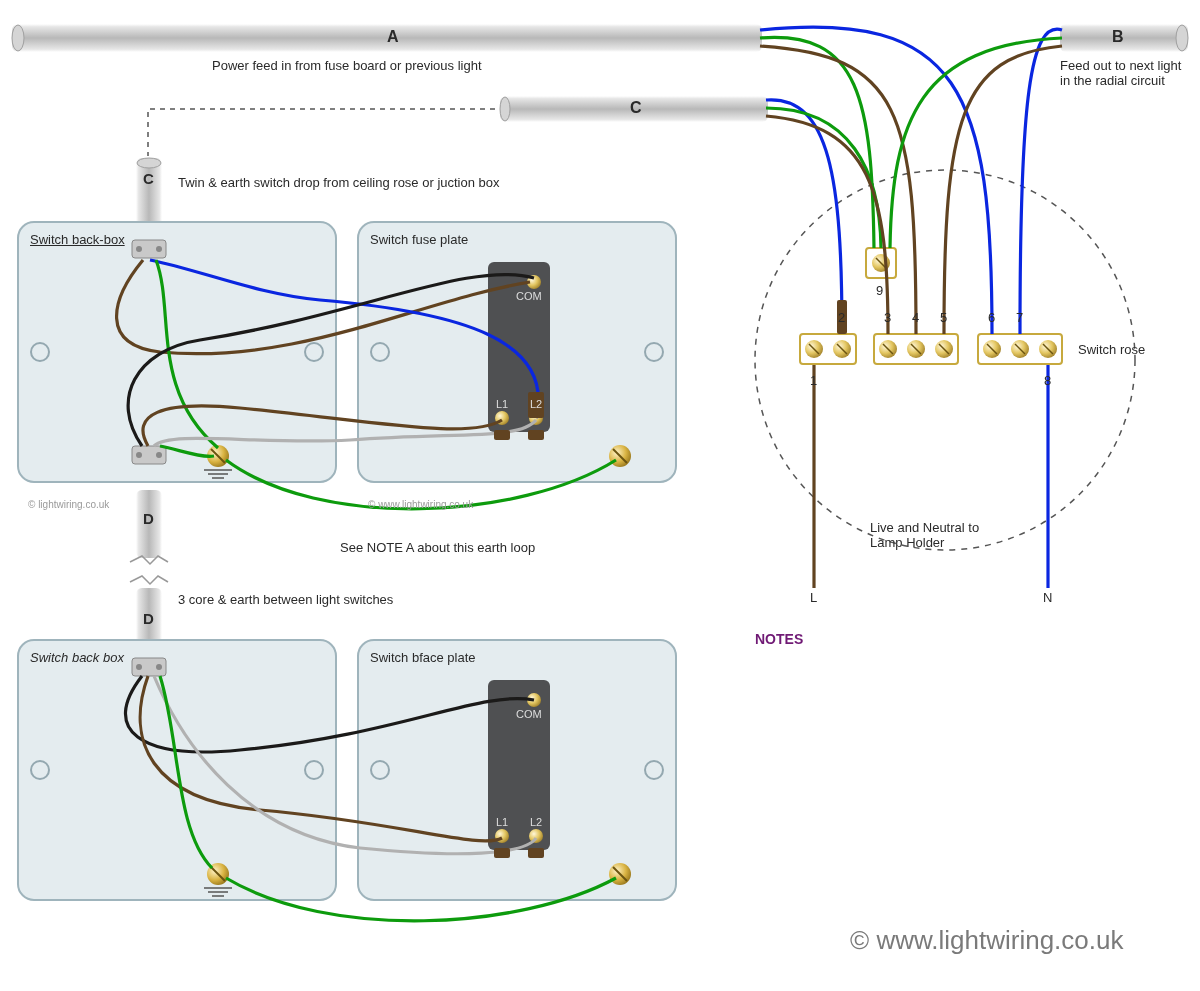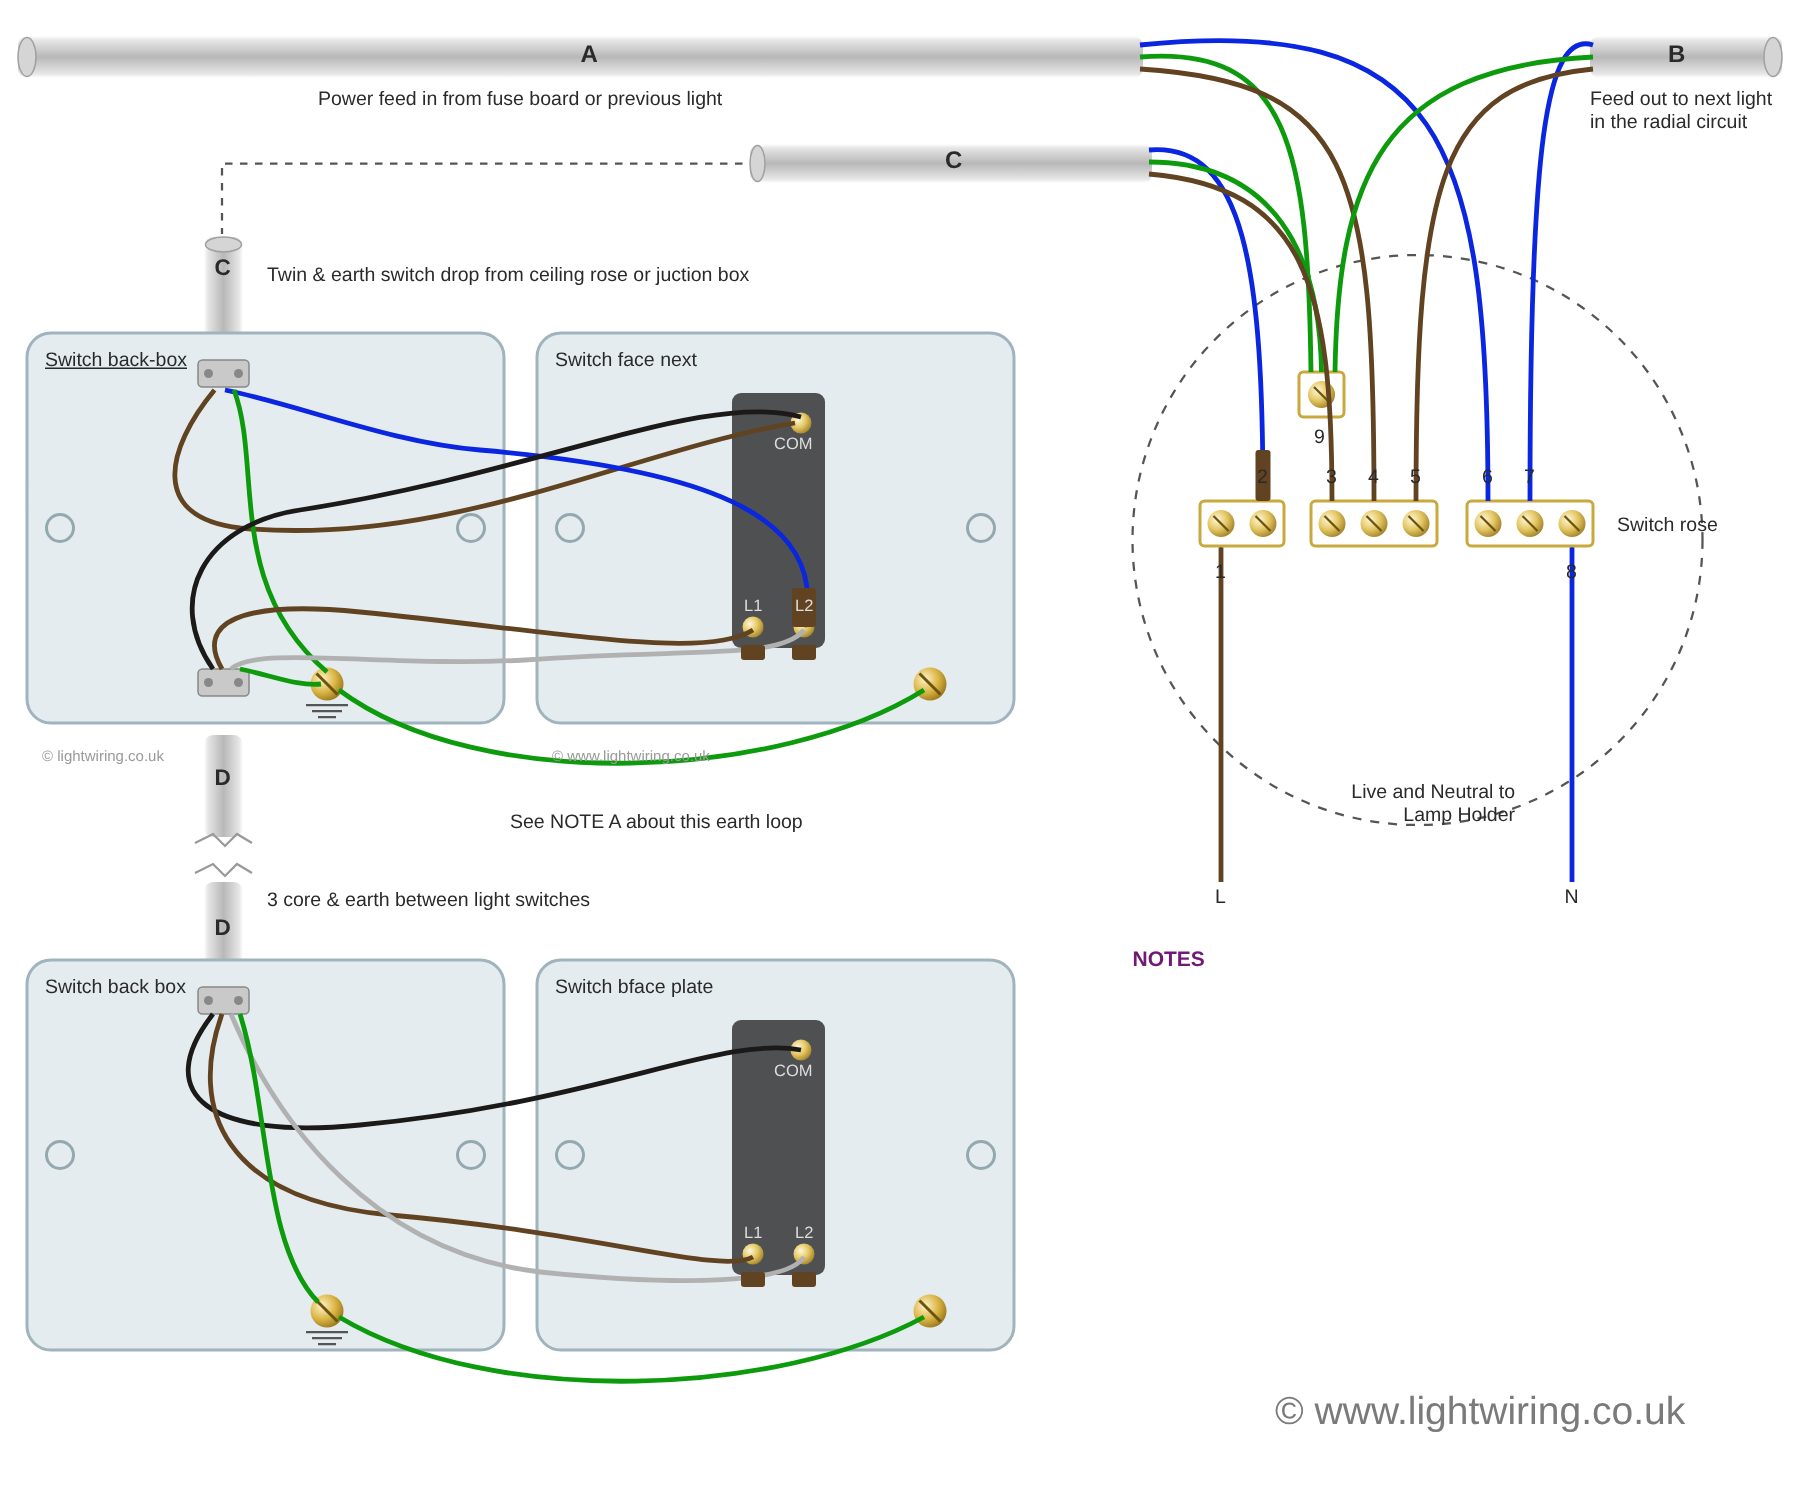--- a/index.html
+++ b/index.html
@@ -248,45 +248,45 @@
 
 <div class="label bold" style="left:630px; top:99px; font-size:16px;">C</div>
 <div class="label bold" style="left:143px; top:170px; font-size:15px;">C</div>
 <div class="label" style="left:178px; top:175px;">Twin &amp; earth switch drop from ceiling rose or juction box</div>
 
 <div class="label bold" style="left:143px; top:510px; font-size:15px;">D</div>
 <div class="label bold" style="left:143px; top:610px; font-size:15px;">D</div>
 <div class="label" style="left:178px; top:592px;">3 core &amp; earth between light switches</div>
 
 <div class="label" style="left:30px; top:232px;text-decoration:underline;">Switch back-box</div>
-<div class="label" style="left:370px; top:232px;">Switch face next</div>
+<div class="label" style="left:370px; top:232px;">Switch fuse plate</div>
 <div class="label" style="left:516px; top:290px; color:#ddd; font-size:11px;">COM</div>
 <div class="label" style="left:496px; top:398px; color:#ddd; font-size:11px;">L1</div>
 <div class="label" style="left:530px; top:398px; color:#ddd; font-size:11px;">L2</div>
 <div class="label" style="left:340px; top:540px;">See NOTE A about this earth loop</div>
 <div class="copyright-small" style="left:28px; top:463px;">© lightwiring.co.uk</div>
 <div class="copyright-small" style="left:368px; top:463px;">© www.lightwiring.co.uk</div>
 
-<div class="label" style="left:30px; top:650px;">Switch back box</div>
+<div class="label" style="left:30px; top:650px;font-style:italic;">Switch back box</div>
 <div class="label" style="left:370px; top:650px;">Switch bface plate</div>
 <div class="label" style="left:516px; top:708px; color:#ddd; font-size:11px;">COM</div>
 <div class="label" style="left:496px; top:816px; color:#ddd; font-size:11px;">L1</div>
 <div class="label" style="left:530px; top:816px; color:#ddd; font-size:11px;">L2</div>
 
 <div class="label" style="left:1078px; top:342px;">Switch rose</div>
 <div class="label" style="left:876px; top:283px;">9</div>
 <div class="label" style="left:810px; top:373px;">1</div>
 <div class="label" style="left:838px; top:310px;">2</div>
 <div class="label" style="left:884px; top:310px;">3</div>
 <div class="label" style="left:912px; top:310px;">4</div>
 <div class="label" style="left:940px; top:310px;">5</div>
 <div class="label" style="left:988px; top:310px;">6</div>
 <div class="label" style="left:1016px; top:310px;">7</div>
 <div class="label" style="left:1044px; top:373px;">8</div>
-<div class="label" style="left:870px; top:520px; width:140px; text-align:right;">Live and Neutral to Lamp Holder</div>
+<div class="label" style="left:870px; top:520px; width:140px; text-align:left;">Live and Neutral to Lamp Holder</div>
 <div class="label" style="left:810px; top:590px;">L</div>
 <div class="label" style="left:1043px; top:590px;">N</div>
 
 <div class="note-block" style="left:755px; top:630px; width:420px;">
   <div class="note-title">NOTES</div>
 </div>
 
 <div class="copyright-large" style="left:850px; top:925px;">© www.lightwiring.co.uk</div>
 
 </body></html>

